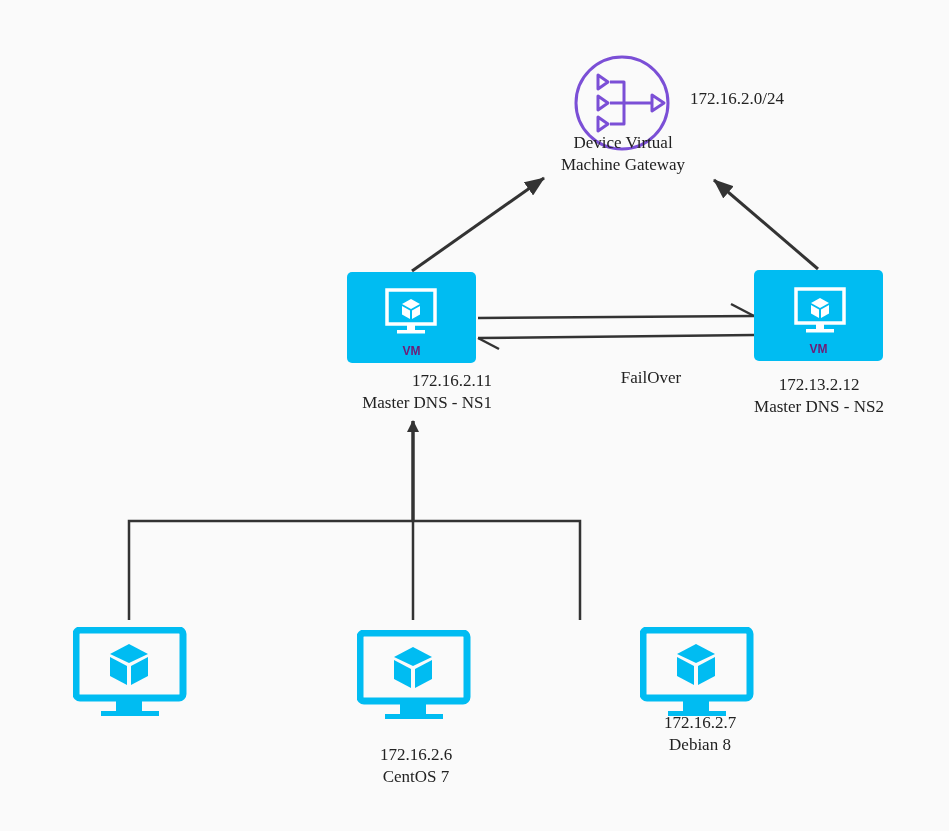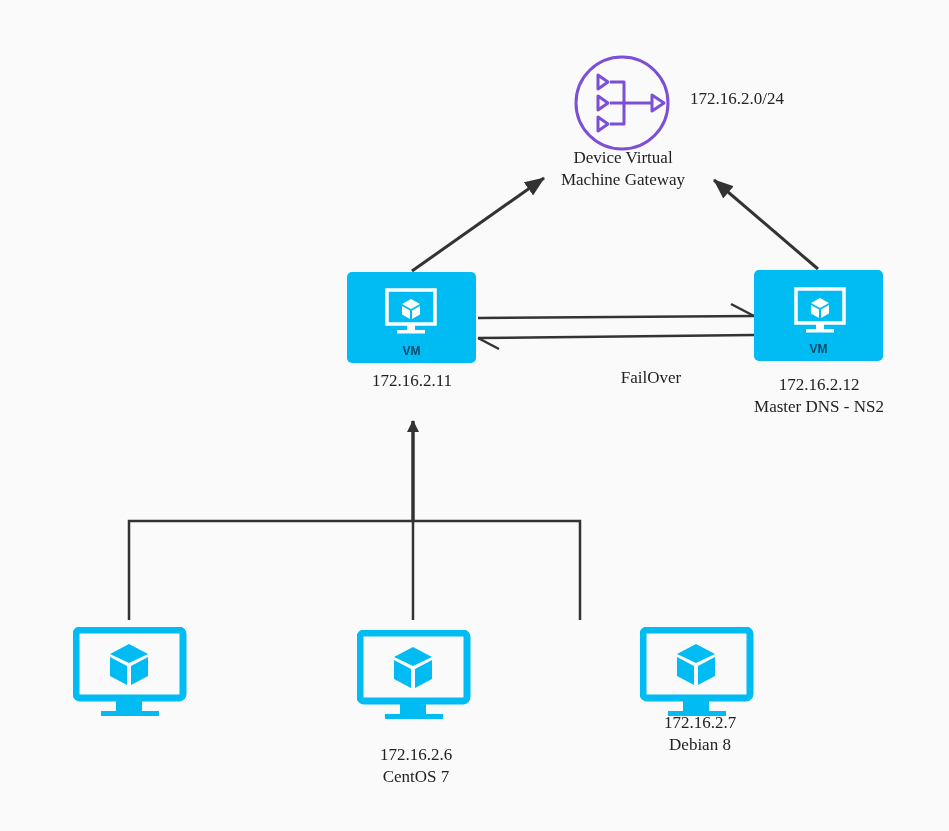--- a/index.html
+++ b/index.html
@@ -24,21 +24,21 @@
     .vmbox {
       position: absolute;
       background: #00bcf2;
       border-radius: 5px;
     }
     .vmbox svg { position: absolute; left: 0; top: 0; }
     .vmtext {
       position: absolute;
       width: 100%;
       text-align: center;
-      color: #0c4a6e;
+      color: #701a75;
       font-family: "Liberation Sans", "DejaVu Sans", sans-serif;
       font-weight: bold;
       font-size: 12px;
     }
     .monitor { position: absolute; }
   </style>
 </head>
 <body>
 
 <svg id="canvas" width="949" height="831">
@@ -75,59 +75,60 @@
     <circle cx="50" cy="50" r="46" fill="none" stroke="#7b4fd6" stroke-width="3"></circle>
     <g fill="none" stroke="#7b4fd6" stroke-width="3" stroke-linejoin="round">
       <path d="M26,22 L36,29 L26,36 z"></path>
       <path d="M26,43 L36,50 L26,57 z"></path>
       <path d="M26,64 L36,71 L26,78 z"></path>
       <path d="M38,29 L52,29 L52,71 L38,71"></path>
       <path d="M38,50 L80,50"></path>
       <path d="M80,42 L92,50 L80,58 z"></path>
     </g>
   </svg>
-  <div class="label" style="left:0;top:97px;width:166px;">
+  <div class="label" style="left:0;top:82px;width:166px;">
     <span>Device Virtual</span>
     <span>Machine Gateway</span>
   </div>
 </div>
 <div class="label" style="left:690px;top:88px;text-align:right;">172.16.2.0/24</div>
 
 <div class="vmbox" style="left:347px;top:272px;width:129px;height:91px;">
   <svg width="129" height="91" viewBox="0 0 129 91">
     <rect x="40" y="18" width="48" height="34" fill="none" stroke="#fff" stroke-width="3.5"></rect>
     <rect x="60" y="52" width="8" height="7" fill="#fff"></rect>
     <rect x="50" y="58" width="28" height="3.5" fill="#fff"></rect>
     <g>
       <polygon points="64,27 73,32 64,37 55,32" fill="#fff"></polygon>
       <polygon points="55,34 63,38.5 63,47 55,42.5" fill="#fff"></polygon>
       <polygon points="73,34 65,38.5 65,47 73,42.5" fill="#fff"></polygon>
     </g>
   </svg>
   <div class="vmtext" style="top:72px;">VM</div>
 </div>
-<div class="label" style="left:332px;top:370px;width:160px;">
+<div class="label" style="left:332px;top:370px;width:160px;text-align:right;">
   <span>172.16.2.11</span>
+  <span>Master DNS - NS1</span>
 </div>
 
 <div class="vmbox" style="left:754px;top:270px;width:129px;height:91px;">
   <svg width="129" height="91" viewBox="0 0 129 91">
     <rect x="42" y="19" width="48" height="34" fill="none" stroke="#fff" stroke-width="3.5"></rect>
     <rect x="62" y="53" width="8" height="7" fill="#fff"></rect>
     <rect x="52" y="59" width="28" height="3.5" fill="#fff"></rect>
     <g>
       <polygon points="66,28 75,33 66,38 57,33" fill="#fff"></polygon>
       <polygon points="57,35 65,39.5 65,48 57,43.5" fill="#fff"></polygon>
       <polygon points="75,35 67,39.5 67,48 75,43.5" fill="#fff"></polygon>
     </g>
   </svg>
   <div class="vmtext" style="top:72px;">VM</div>
 </div>
 <div class="label" style="left:739px;top:374px;width:160px;">
-  <span>172.16.2.12</span>
+  <span>172.13.2.12</span>
   <span>Master DNS - NS2</span>
 </div>
 
 <div class="label" style="left:611px;top:367px;width:80px;">FailOver</div>
 
 <div style="position:absolute;left:73px;top:627px;width:114px;height:94px;">
   <svg class="monitor" width="114" height="94" viewBox="0 0 114 94">
     <rect x="3" y="3" width="107" height="68" rx="4" fill="none" stroke="#00bcf2" stroke-width="7"></rect>
     <rect x="43" y="71" width="26" height="13" fill="#00bcf2"></rect>
     <rect x="28" y="84" width="58" height="5" fill="#00bcf2"></rect>

